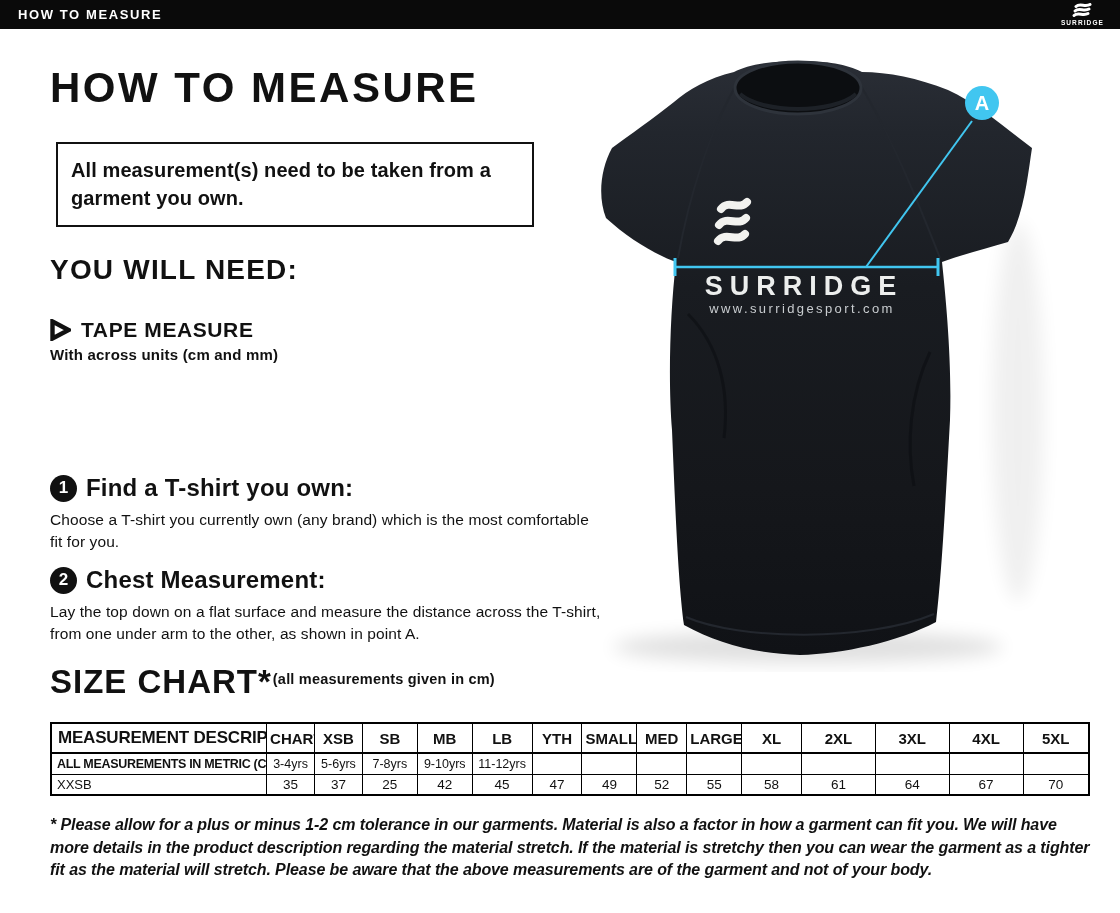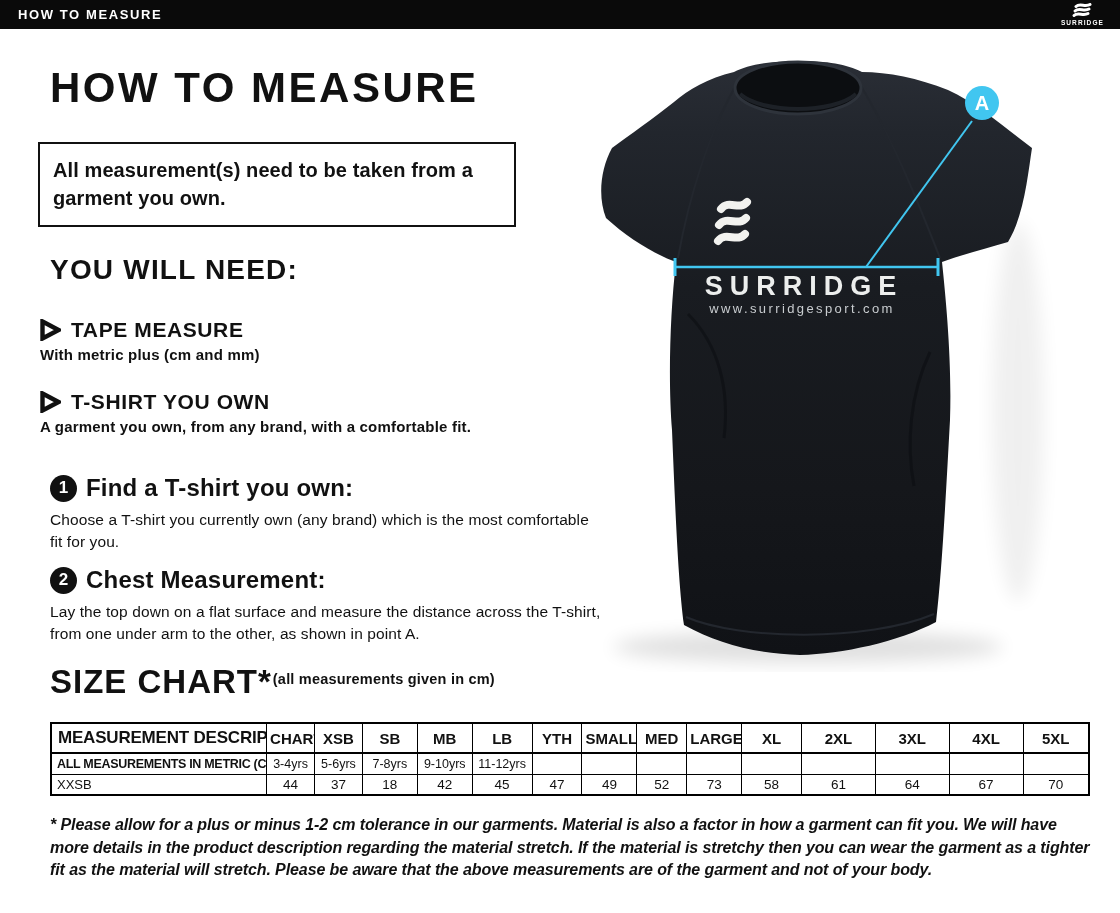--- a/index.html
+++ b/index.html
@@ -10,27 +10,27 @@
 
   
   .topbar { position:absolute; top:0; left:0; width:1120px; height:29px; background:#0a0a0a;
             display:flex; align-items:center; justify-content:space-between; padding:0 12px 0 18px; }
   .topbar-title { color:#fff; font-size:13px; font-weight:bold; letter-spacing:1.6px; }
   .topbar-logo { display:flex; flex-direction:column; align-items:center; gap:1px; padding-right:4px; }
   .topbar-logo .brand-txt { color:#fff; font-size:6.5px; font-weight:bold; letter-spacing:1.1px; }
 
   
   .page-title { position:absolute; left:50px; top:64px; font-size:42px; font-weight:bold; letter-spacing:2.5px; }
-  .notice-box { position:absolute; left:38px; top:142px; width:478px; border:2.5px solid #111;
+  .notice-box { position:absolute; left:56px; top:142px; width:478px; border:2.5px solid #111;
                 padding:13px 13px; }
   .notice-box p { font-size:20px; font-weight:bold; line-height:1.38; letter-spacing:0.1px; width:452px; }
 
   .ywn-heading { position:absolute; left:50px; top:254px; font-size:28px; font-weight:bold; letter-spacing:1.2px; }
 
-  .need-item { position:absolute; left:40px; }
+  .need-item { position:absolute; left:50px; }
   .need-item.first { top:318px; }
   .need-item.second { top:390px; }
   .need-head { display:flex; align-items:center; gap:10px; }
   .need-title { font-size:21px; font-weight:bold; letter-spacing:0.6px; }
   .need-desc { margin-top:4px; font-size:15px; font-weight:bold; letter-spacing:0.2px; }
 
   .step { position:absolute; left:50px; }
   .step.first { top:474px; }
   .step.second { top:566px; }
   .step-head { display:flex; align-items:center; gap:9px; }
@@ -89,32 +89,23 @@
 
   <h2 class="ywn-heading">YOU WILL NEED:</h2>
 
   <div class="need-item first">
     <div class="need-head">
       <svg width="21" height="22" viewBox="0 0 21 22">
         <polygon points="2.5,2.5 18.5,11 2.5,19.5" fill="#fff" stroke="#111" stroke-width="4.4" stroke-linejoin="miter"></polygon>
       </svg>
       <span class="need-title">TAPE MEASURE</span>
     </div>
-    <div class="need-desc">With metric plus (cm and mm)</div>
-  </div>
-
-  <div class="need-item second">
-    <div class="need-head">
-      <svg width="21" height="22" viewBox="0 0 21 22">
-        <polygon points="2.5,2.5 18.5,11 2.5,19.5" fill="#fff" stroke="#111" stroke-width="4.4" stroke-linejoin="miter"></polygon>
-      </svg>
-      <span class="need-title">T-SHIRT YOU OWN</span>
-    </div>
-    <div class="need-desc">A garment you own, from any brand, with a comfortable fit.</div>
-  </div>
+    <div class="need-desc">With across units (cm and mm)</div>
+  </div>
+
 
   <div class="step first">
     <div class="step-head">
       <span class="step-num">1</span>
       <span class="step-title">Find a T-shirt you own:</span>
     </div>
     <div class="step-desc">Choose a T-shirt you currently own (any brand) which is the most comfortable fit for you.</div>
   </div>
 
   <div class="step second">
@@ -181,29 +172,29 @@
             <td></td>
             <td></td>
             <td></td>
             <td></td>
             <td></td>
             <td></td>
             <td></td>
           </tr>
           <tr>
             <th>XXSB</th>
-            <td>44</td>
+            <td>35</td>
             <td>37</td>
-            <td>18</td>
+            <td>25</td>
             <td>42</td>
             <td>45</td>
             <td>47</td>
             <td>49</td>
             <td>52</td>
-            <td>73</td>
+            <td>55</td>
             <td>58</td>
             <td>61</td>
             <td>64</td>
             <td>67</td>
             <td>70</td>
           </tr>
         </tbody>
       </table>
   </div>
 

